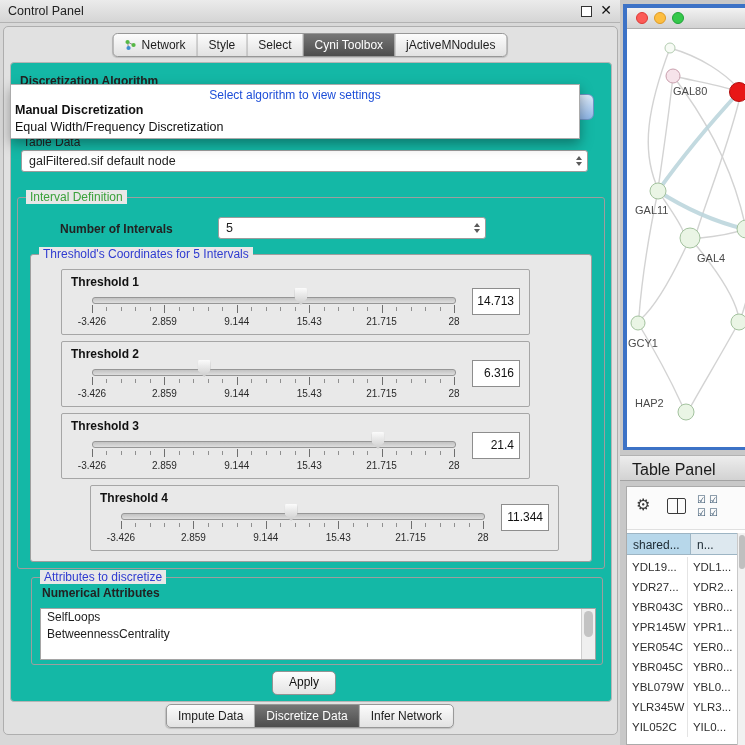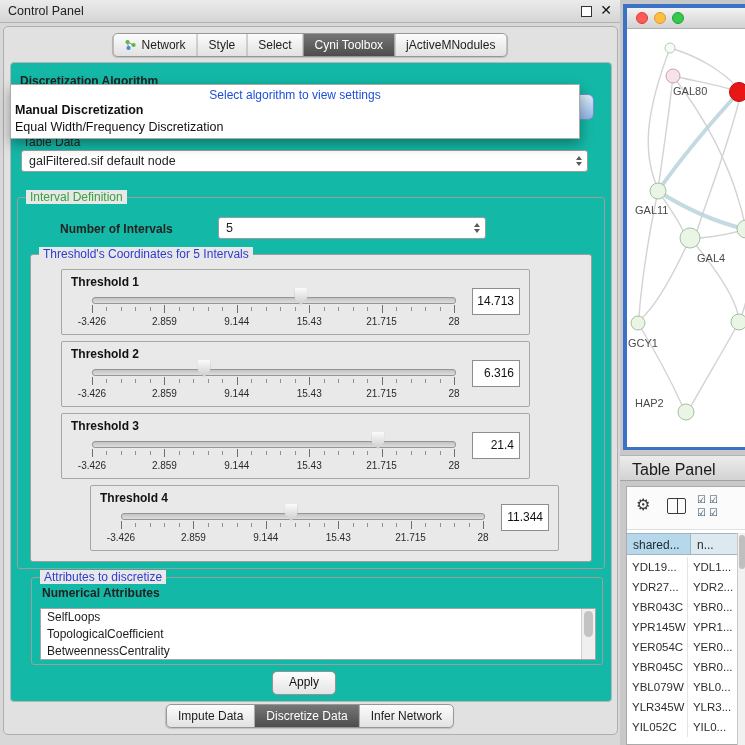--- a/index.html
+++ b/index.html
@@ -321,21 +321,20 @@
           <div class="vbox">11.344</div>
         </div>
       </div>
     </div>
 
     <div class="group" style="left:20px;top:514px;width:570px;height:86px;">
       <span class="gtitle blue">Attributes to discretize</span>
       <span class="section-label bold" style="left:10px;top:8px;">Numerical Attributes</span>
       <div id="attr-list">
         <div class="item">SelfLoops</div>
-        <div class="item">TopologicalCoefficient</div>
         <div class="item">BetweennessCentrality</div>
         <div id="attr-scroll">
             <div class="sthumb"></div>
           </div>
       </div>
     </div>
 
     <div id="apply-btn">Apply</div>
   </div>
 

